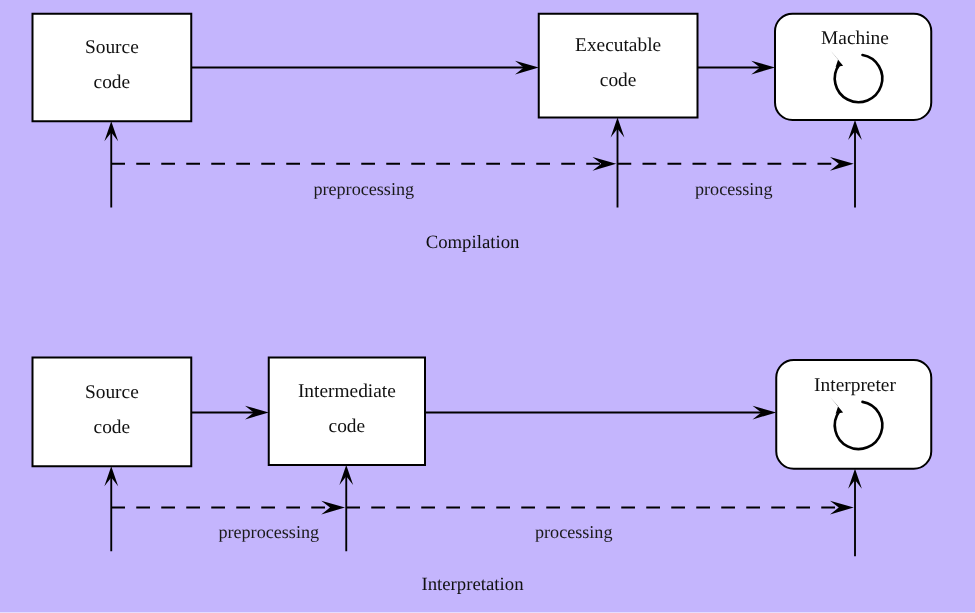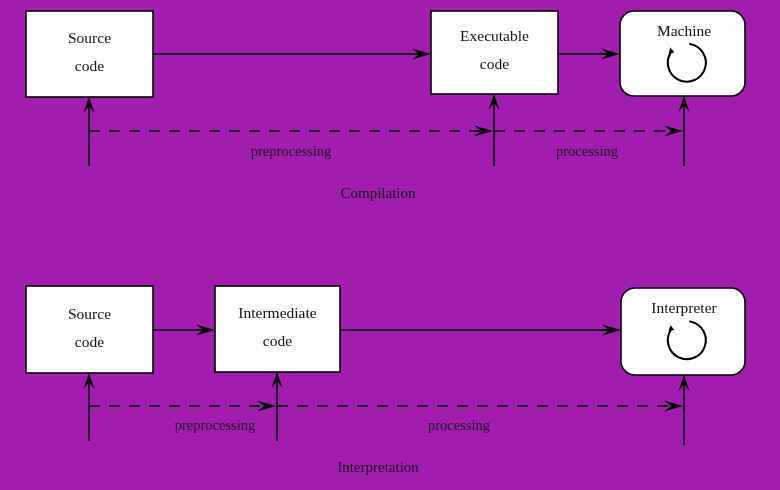--- a/index.html
+++ b/index.html
@@ -4,21 +4,21 @@
 <style>
   html, body {
     margin: 0;
     padding: 0;
     background: #ffffff;
   }
   #canvas {
     position: relative;
     width: 780px;
     height: 490px;
-    background: #a21caf;
+    background: #c4b5fd;
     font-family: "Liberation Serif", "DejaVu Serif", serif;
     overflow: hidden;
   }
   svg#diagram {
     position: absolute;
     left: 0;
     top: 0;
     width: 780px;
     height: 490px;
   }

